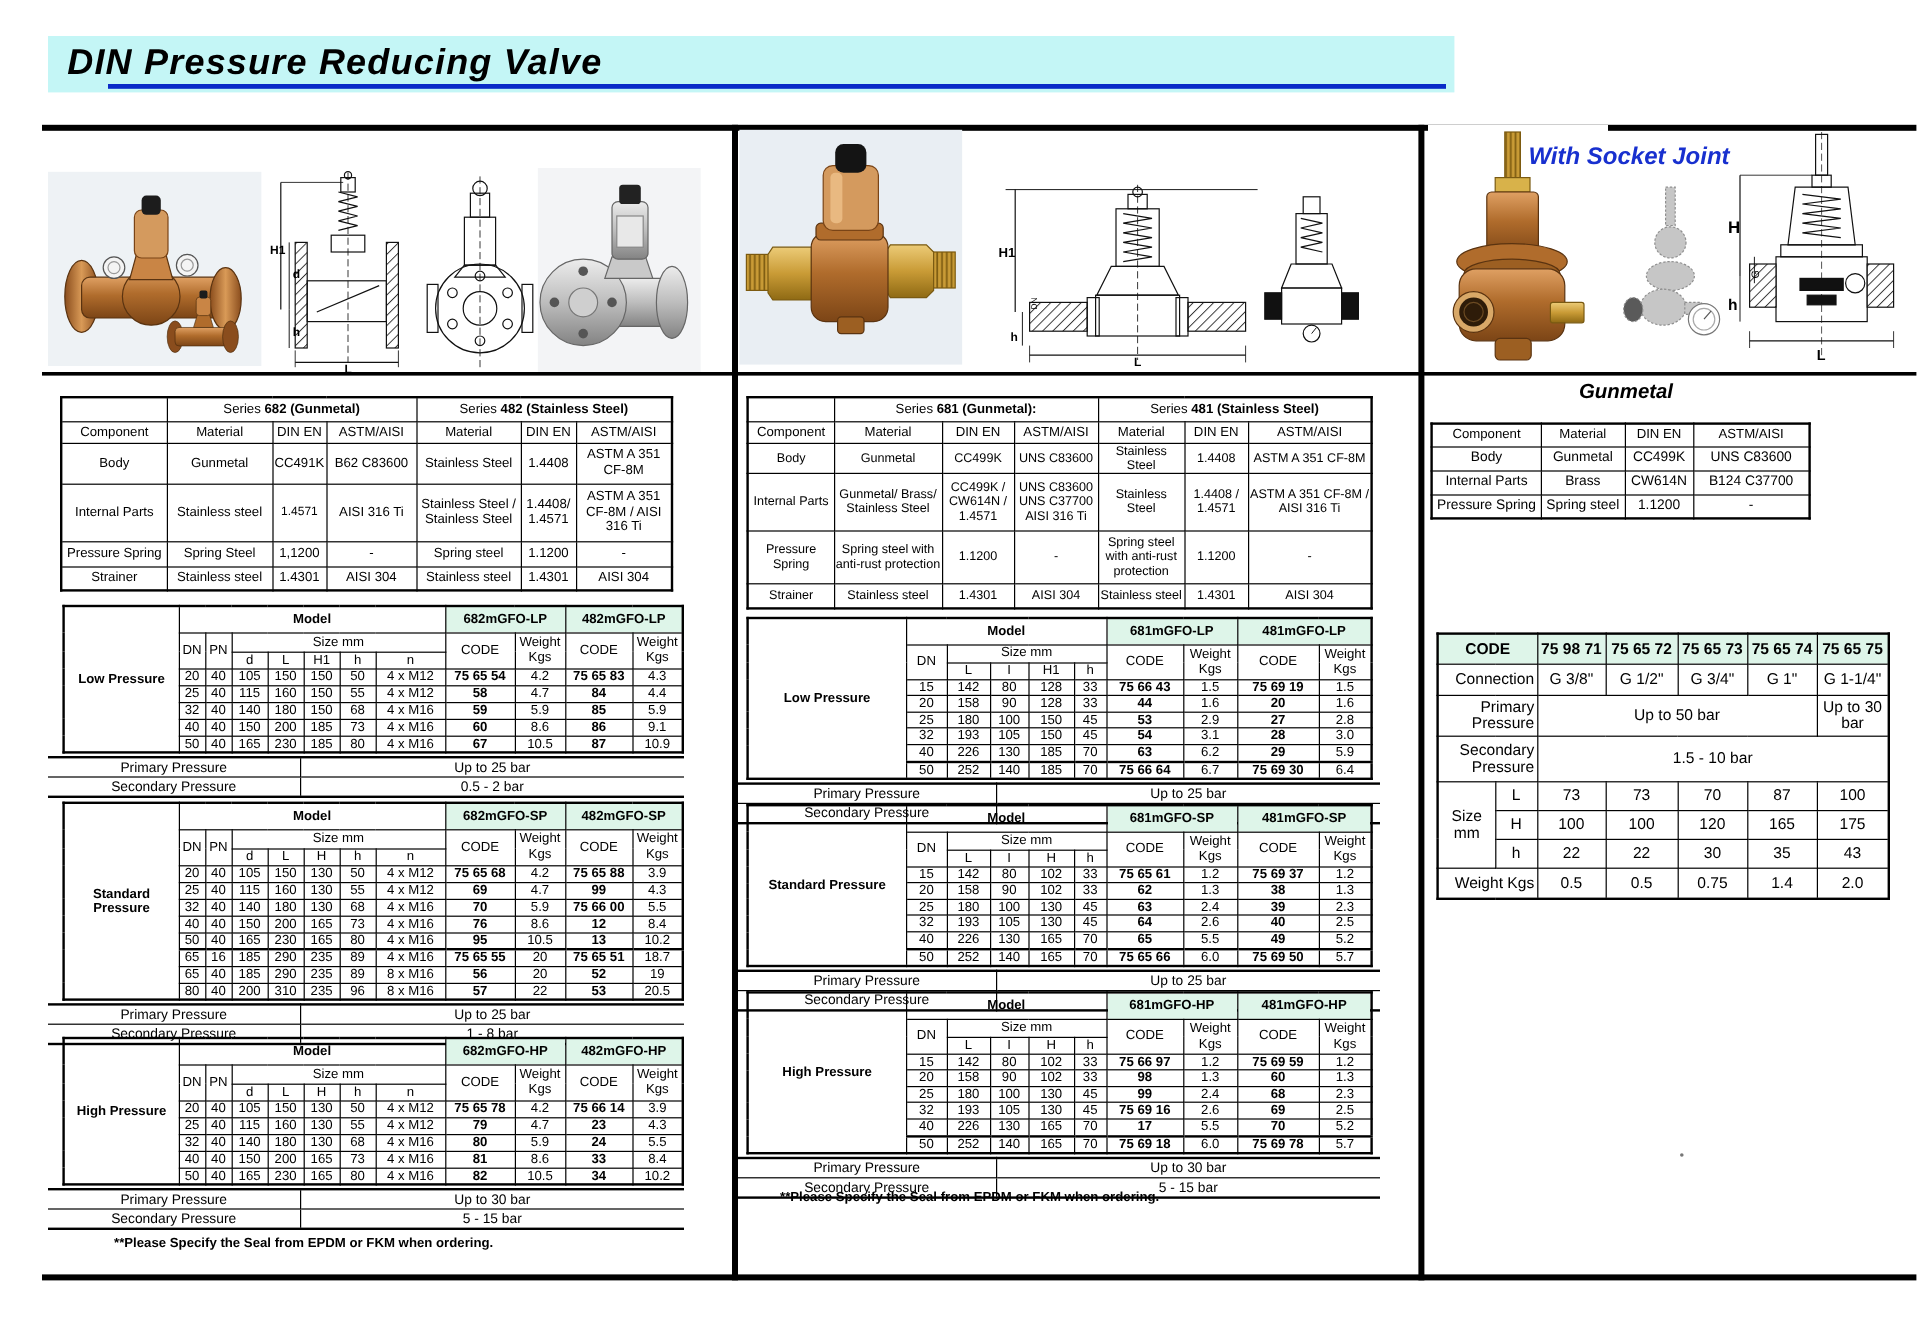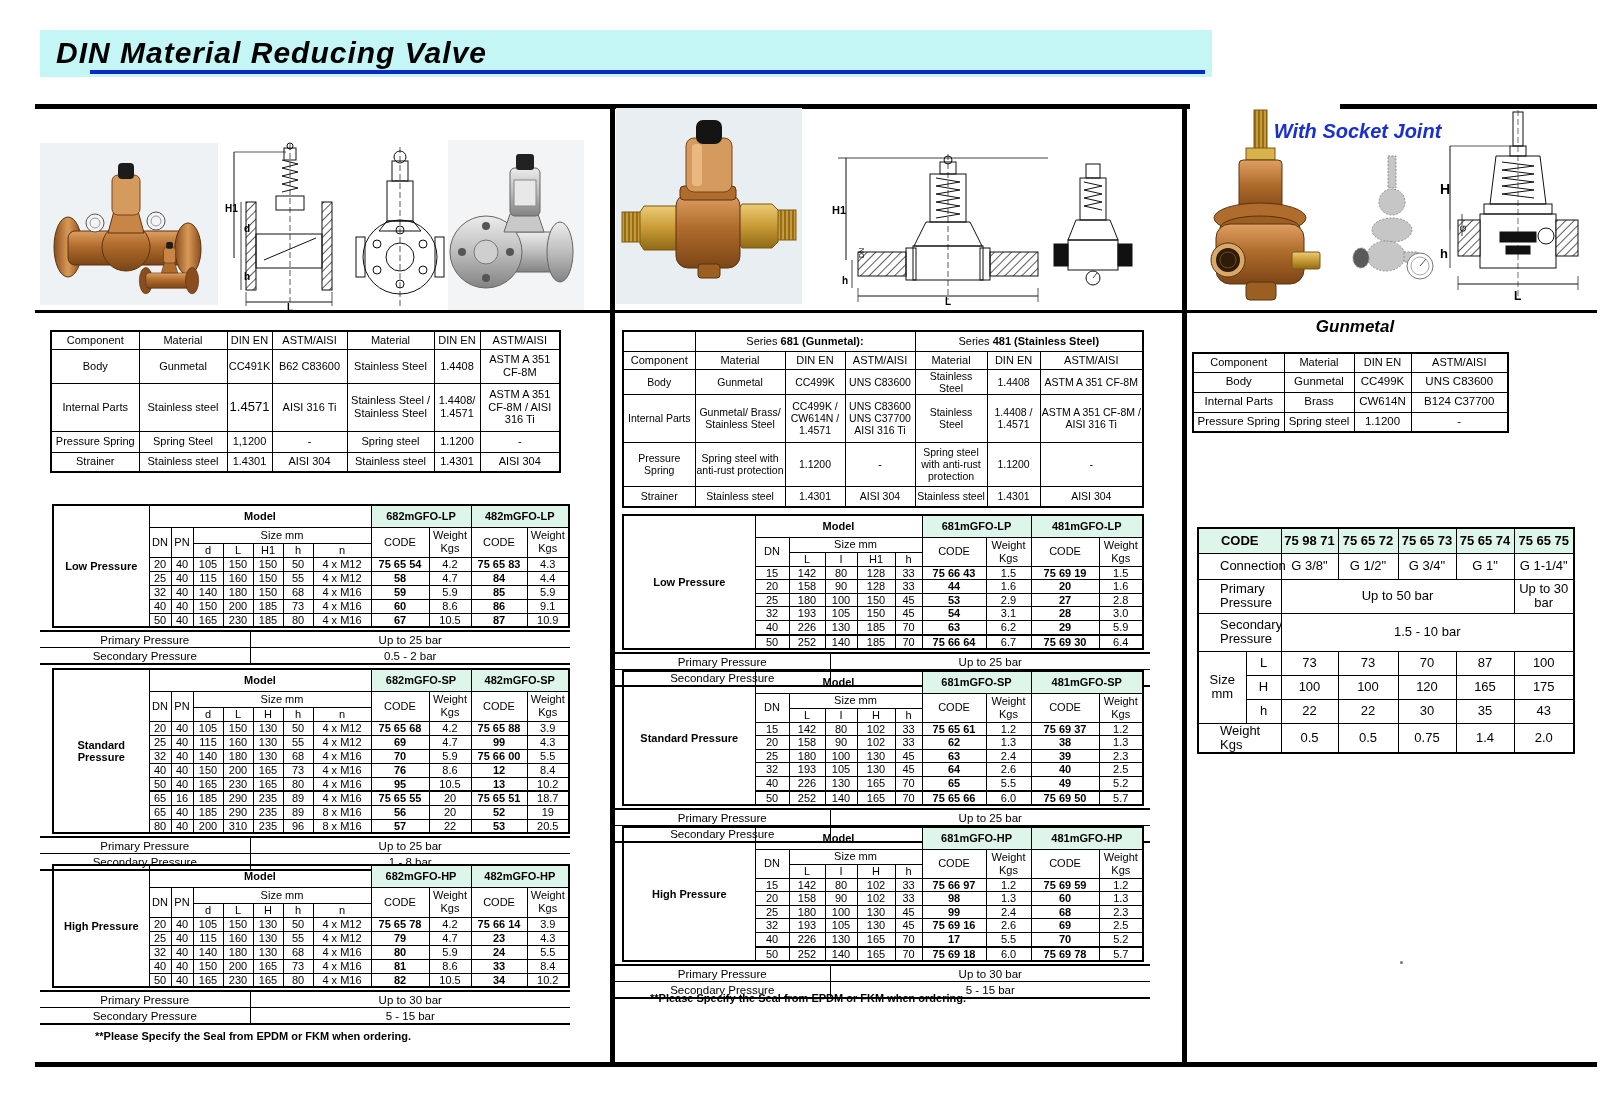--- a/index.html
+++ b/index.html
@@ -29,21 +29,21 @@
   td.green{background:#def5e9;font-weight:bold;font-size:12px;}
   td.code{text-align:right;font-weight:bold;padding-right:5px;}
   tr.gt>td{border-top:2px solid #000;}
   table.pres{border-collapse:collapse;table-layout:fixed;border-top:2px solid #000;border-bottom:2px solid #000;margin-top:2px;}
   table.pres td{border:none;font-size:11.5px;text-align:center;height:13px;line-height:1.05;}
   table.pres tr+tr td{border-top:1px solid #000;}
   table.pres td.pl{border-right:1px solid #000;}
   table.codetbl{border-collapse:collapse;table-layout:fixed;border:2px solid #000;}
   table.codetbl td{border:1px solid #000;font-size:13px;text-align:center;vertical-align:middle;padding:0 2px;line-height:1.1;}
   table.codetbl td.g{background:#def5e9;font-weight:bold;}
-  table.codetbl td.lft{text-align:left;padding-left:21px;}
+  table.codetbl td.lft{text-align:right;padding-left:4px;}
   svg text{font-family:"Liberation Sans",sans-serif;}
 </style>
 </head>
 <body>
 
 <div class="page">
 
   <svg width="0" height="0" style="position:absolute" aria-hidden="true">
     <defs>
       <linearGradient id="bronze" x1="0" y1="0" x2="0" y2="1">
@@ -71,21 +71,21 @@
           <line x1="0" y1="0" x2="0" y2="6" stroke="#333" stroke-width="1.6"></line>
       </pattern>
       <pattern id="thr" width="4" height="10" patternUnits="userSpaceOnUse">
         <rect width="4" height="10" fill="#c99b36"></rect>
           <line x1="1" y1="0" x2="1" y2="10" stroke="#7c5a10" stroke-width="1.4"></line>
       </pattern>
     </defs>
   </svg>
 
   <div class="abs titleband"></div>
-  <div class="abs titletext">DIN Material Reducing Valve</div>
+  <div class="abs titletext">DIN Pressure Reducing Valve</div>
   <div class="abs titleline"></div>
 
   <div class="abs hrule" style="left:35px;top:104px;width:1562px;height:5px;"></div>
   <div class="abs hrule" style="left:35px;top:310px;width:1562px;height:3px;"></div>
   <div class="abs hrule" style="left:35px;top:1062px;width:1562px;height:5px;"></div>
   <div class="abs vrule" style="left:610px;top:104px;width:5px;height:963px;"></div>
   <div class="abs vrule" style="left:1182px;top:104px;width:5px;height:963px;"></div>
 
 
   <svg class="abs" style="left:40px;top:143px;" width="178" height="162" viewBox="0 0 178 162">
@@ -177,20 +177,25 @@
         <colgroup>
           <col style="width: 88px;">
           <col style="width: 88px;">
           <col style="width: 45px;">
           <col style="width: 75px;">
           <col style="width: 87px;">
           <col style="width: 46px;">
           <col style="width: 80px;">
         </colgroup>
         <tbody>
+          <tr style="height: 20px;">
+            <td class="hd"></td>
+            <td class="hd" colspan="3">Series <b>682 (Gunmetal)</b></td>
+            <td class="hd" colspan="3">Series <b>482 (Stainless Steel)</b></td>
+          </tr>
           <tr style="height: 18px;">
             <td class="hd">Component</td>
             <td class="hd">Material</td>
             <td class="hd">DIN EN</td>
             <td class="hd">ASTM/AISI</td>
             <td class="hd">Material</td>
             <td class="hd">DIN EN</td>
             <td class="hd">ASTM/AISI</td>
           </tr>
           <tr style="height: 34px;">
@@ -198,21 +203,21 @@
             <td class="lft" style="font-size: 11px;">Gunmetal</td>
             <td style="font-size: 11px;">CC491K</td>
             <td class="lft" style="font-size: 11px;">B62 C83600</td>
             <td class="lft" style="font-size: 11px;">Stainless Steel</td>
             <td style="font-size: 11px;">1.4408</td>
             <td class="lft" style="font-size: 11px;">ASTM A 351 CF-8M</td>
           </tr>
           <tr style="height: 48px;">
             <td style="font-size: 11px;">Internal Parts</td>
             <td class="lft" style="font-size: 11px;">Stainless steel</td>
-            <td style="font-size: 13px;">1.4571</td>
+            <td style="font-size: 10px;">1.4571</td>
             <td class="lft" style="font-size: 11px;">AISI 316 Ti</td>
             <td class="lft" style="font-size: 11px;">Stainless Steel / Stainless Steel</td>
             <td style="font-size: 11px;">1.4408/ 1.4571</td>
             <td class="lft" style="font-size: 11px;">ASTM A 351 CF-8M / AISI 316 Ti</td>
           </tr>
           <tr style="height: 21px;">
             <td style="font-size: 11px;">Pressure Spring</td>
             <td class="lft" style="font-size: 11px;">Spring Steel</td>
             <td style="font-size: 11px;">1,1200</td>
             <td class="lft" style="font-size: 11px;">-</td>

